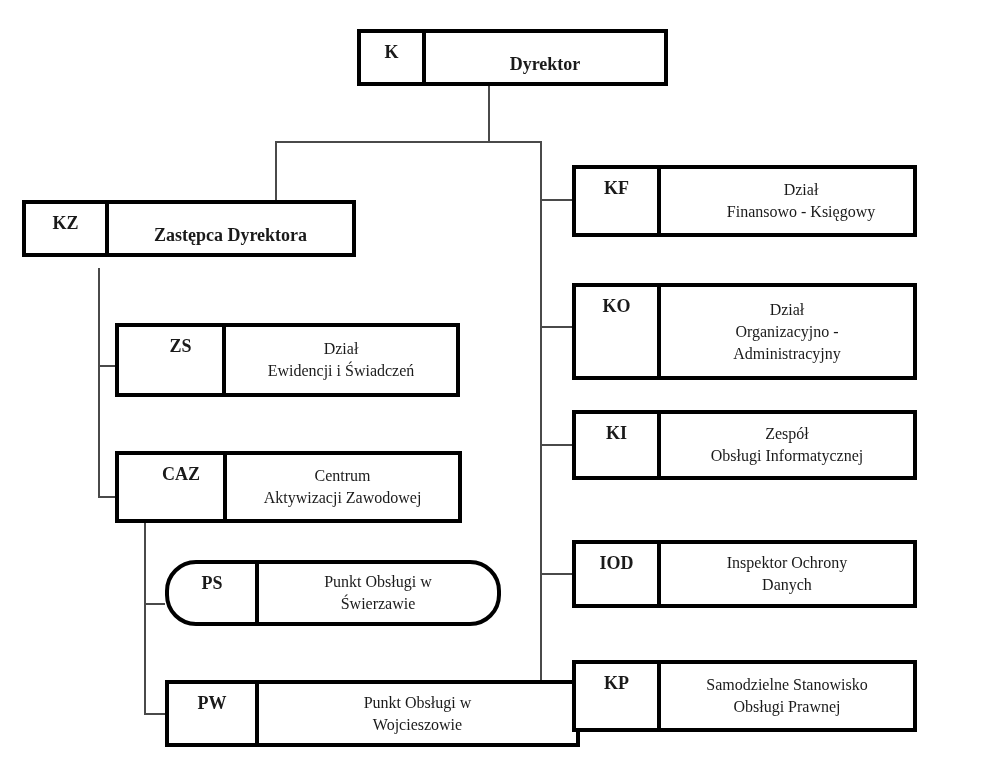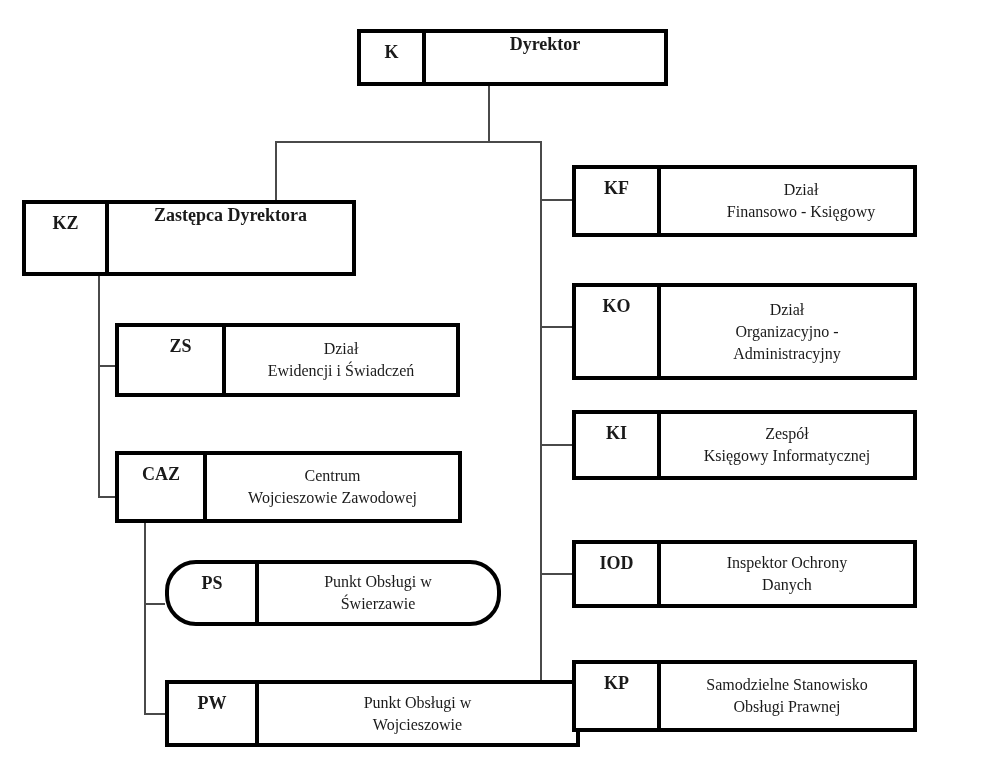--- a/index.html
+++ b/index.html
@@ -41,21 +41,21 @@
     font-size: 16px;
     line-height: 22px;
     white-space: pre-line;
     padding: 2px 4px;
     box-sizing: border-box;
   }
   .label.bold-top {
     font-weight: bold;
     font-size: 18px;
     align-items: flex-start;
-    padding-top: 0;
+    padding-top: 20px;
   }
   .line {
     position: absolute;
     background: #4a4a4a;
   }
 </style>
 </head>
 <body>
 
 <div class="canvas">
@@ -74,35 +74,35 @@
   <div class="line" style="left:98px;  top:496px; width:17px; height:2px;"></div>
   <div class="line" style="left:144px; top:523px; width:2px;  height:192px;"></div>
   <div class="line" style="left:144px; top:603px; width:21px; height:2px;"></div>
   <div class="line" style="left:144px; top:713px; width:21px; height:2px;"></div>
 
   <div class="node" style="left:357px; top:29px; width:311px; height:57px;">
     <div class="code" style="width:65px;">K</div>
     <div class="label bold-top">Dyrektor</div>
   </div>
 
-  <div class="node" style="left:22px; top:200px; width:334px; height:76px;">
+  <div class="node" style="left:22px; top:200px; width:334px; height:57px;">
     <div class="code" style="width:83px;">KZ</div>
     <div class="label bold-top">Zastępca Dyrektora</div>
   </div>
 
   <div class="node" style="left:115px; top:323px; width:345px; height:74px;">
     <div class="code" style="width:87px;margin-left:20px;">ZS</div>
     <div class="label">Dział
 Ewidencji i Świadczeń</div>
   </div>
 
-  <div class="node" style="left:115px; top:451px; width:347px; height:72px;">
+  <div class="node" style="left:115px; top:451px; width:347px; height:72px;padding-left:20px;">
     <div class="code" style="width:88px;">CAZ</div>
     <div class="label">Centrum
-Wojcieszowie Zawodowej</div>
+Aktywizacji Zawodowej</div>
   </div>
 
   <div class="node" style="left:165px; top:560px; width:336px; height:66px;border-radius:31px;">
     <div class="code" style="width:90px;">PS</div>
     <div class="label">Punkt Obsługi w
 Świerzawie</div>
   </div>
 
   <div class="node" style="left:165px; top:680px; width:415px; height:67px;">
     <div class="code" style="width:90px;">PW</div>
@@ -119,21 +119,21 @@
   <div class="node" style="left:572px; top:283px; width:345px; height:97px;font-family:Liberation Serif, serif;">
     <div class="code" style="width:85px;">KO</div>
     <div class="label">Dział
 Organizacyjno -
 Administracyjny</div>
   </div>
 
   <div class="node" style="left:572px; top:410px; width:345px; height:70px;">
     <div class="code" style="width:85px;">KI</div>
     <div class="label">Zespół
-Księgowy Informatycznej</div>
+Obsługi Informatycznej</div>
   </div>
 
   <div class="node" style="left:572px; top:540px; width:345px; height:68px;">
     <div class="code" style="width:85px;">IOD</div>
     <div class="label">Inspektor Ochrony
 Danych</div>
   </div>
 
   <div class="node" style="left:572px; top:660px; width:345px; height:72px;">
     <div class="code" style="width:85px;">KP</div>

